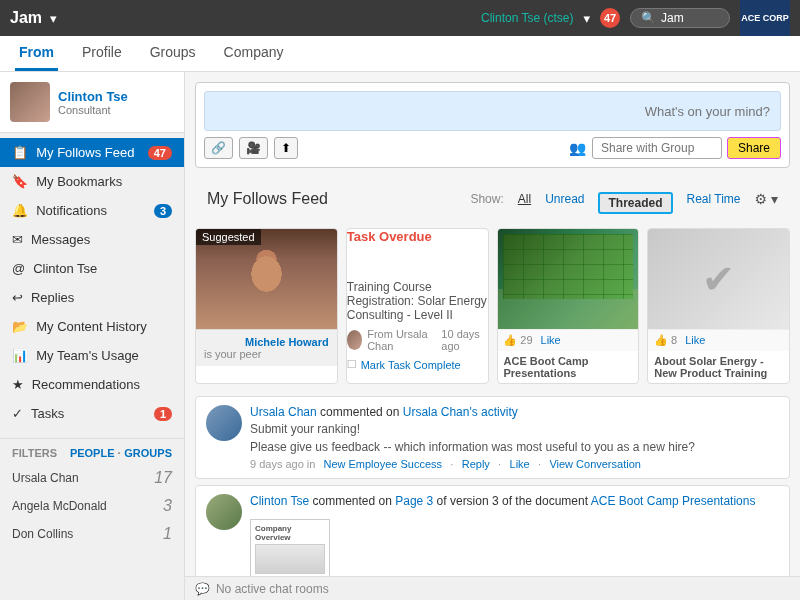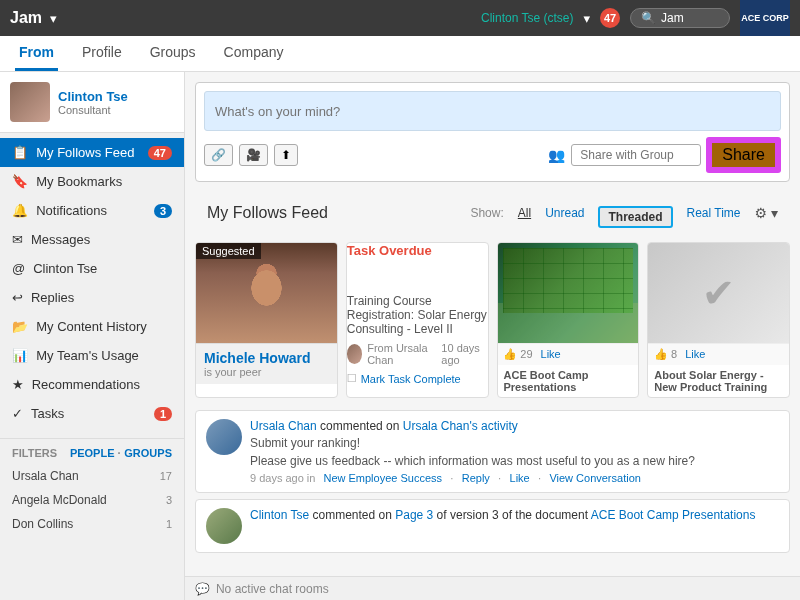--- a/index.html
+++ b/index.html
@@ -92,21 +92,21 @@
       background: #e74c3c; color: #fff; border-radius: 10px;
       padding: 1px 6px; font-size: 11px; font-weight: bold;
     }
     .sidebar-badge.blue { background: #0070c0; }
     .sidebar-badge.red-sm { background: #e74c3c; }
 
     .filters-section { padding: 8px 12px; border-top: 1px solid #ddd; margin-top: 5px; }
     .filters-title { font-size: 11px; font-weight: bold; color: #888; text-transform: uppercase; display: flex; justify-content: space-between; margin-bottom: 5px; }
     .filter-link { font-size: 11px; color: #0070c0; cursor: pointer; }
     .filter-item { display: flex; align-items: center; justify-content: space-between; padding: 5px 0; cursor: pointer; font-size: 12px; color: #444; }
-    .filter-count { font-size: 11px; color: #888; }
+    .filter-count { font-size: 16px; color: #888; font-style: italic; }
 
     
     .content-area { flex: 1; overflow-y: auto; padding: 0; background: #f5f5f5; }
 
     
     .post-box {
       background: #fff;
       margin: 10px 10px 0 10px;
       border: 1px solid #ccc;
       border-radius: 4px;
@@ -115,35 +115,36 @@
     .post-input {
       width: 100%;
       border: 1px solid #c8daea;
       background: #ddeeff;
       border-radius: 3px;
       padding: 10px;
       font-size: 13px;
       color: #aaa;
       height: 40px;
       margin-bottom: 6px;
+      text-align: right;
     }
     .post-toolbar { display: flex; align-items: center; justify-content: space-between; }
     .post-icons { display: flex; gap: 6px; }
     .post-icon-btn {
       border: 1px solid #aaa; background: #f5f5f5;
       border-radius: 3px; padding: 3px 6px; cursor: pointer; font-size: 12px;
     }
     .share-section { display: flex; gap: 5px; align-items: center; }
     .share-input {
       border: 1px solid #aaa; border-radius: 3px;
       padding: 3px 8px; font-size: 12px; color: #aaa; width: 130px;
     }
     .share-btn {
-      background: #a16207; border: 6px solid #d946ef;
-      border-radius: 3px; padding: 3px 10px; cursor: pointer; font-size: 16px;
+      background: #fde047; border: 1px solid #d946ef;
+      border-radius: 3px; padding: 3px 10px; cursor: pointer; font-size: 12px;
     }
     .group-icon { font-size: 14px; color: #888; }
 
     
     .feed-header {
       display: flex; align-items: center; justify-content: space-between;
       padding: 8px 12px; margin: 8px 10px 0 10px;
       background: transparent;
     }
     .feed-title { font-size: 16px; font-weight: normal; color: #333; }
@@ -181,21 +182,21 @@
       position: relative;
     }
     .face-overlay {
       width: 100%; height: 100%;
       background:
         radial-gradient(ellipse 30px 35px at 50% 45%, #c9906a 50%, transparent 51%),
         radial-gradient(ellipse 20px 18px at 50% 30%, #c08060 50%, transparent 51%),
         linear-gradient(180deg, #5a3a2a 0%, #8a6050 30%, #c09070 100%);
     }
     .card-footer { padding: 6px 8px; background: #f0f0f0; border-top: 1px solid #ddd; }
-    .card-footer-name { font-size: 14px; font-weight: bold; color: #0070c0; }
+    .card-footer-name { font-size: 11px; font-weight: bold; color: #0070c0; text-align: right; }
     .card-footer-sub { font-size: 11px; color: #888; }
 
     .task-card { }
     .task-title { font-size: 13px; font-weight: bold; color: #e74c3c; margin-bottom: 4px; }
     .task-desc { font-size: 12px; color: #555; margin-bottom: 6px; margin-top: 36px; }
     .task-from { display: flex; align-items: center; gap: 5px; font-size: 11px; color: #888; }
     .task-avatar-sm {
       width: 20px; height: 20px; border-radius: 50%;
       background: linear-gradient(135deg, #8a6a5a, #c9a090);
     }
@@ -489,20 +490,26 @@
     <div class="activity-item2">
       <div class="activity-avatar2"></div>
       <div class="activity-content">
         <div class="activity-title">
           <span class="activity-link">Clinton Tse</span>
           <span> commented on </span>
           <span class="activity-link">Page 3</span>
           <span> of version 3 of the document </span>
           <span class="activity-link">ACE Boot Camp Presentations</span>
         </div>
+        <div style="display:flex;gap:8px;margin-top:5px;">
+          <div class="doc-thumb">
+            <div style="font-size:8px;font-weight:bold;color:#555;margin-bottom:2px;">Company Overview</div>
+            <div style="height:30px;background:linear-gradient(180deg,#e8e8e8,#d0d0d0);border:1px solid #ccc;"></div>
+          </div>
+        </div>
       </div>
     </div>
 
   </div>
 </div>
 
 <div style="position:fixed;bottom:0;right:0;left:185px;background:#f0f0f0;border-top:1px solid #ddd;height:24px;display:flex;align-items:center;padding:0 10px;font-size:12px;color:#888;gap:6px;">
   <span>💬</span>
   <span>No active chat rooms</span>
 </div>

